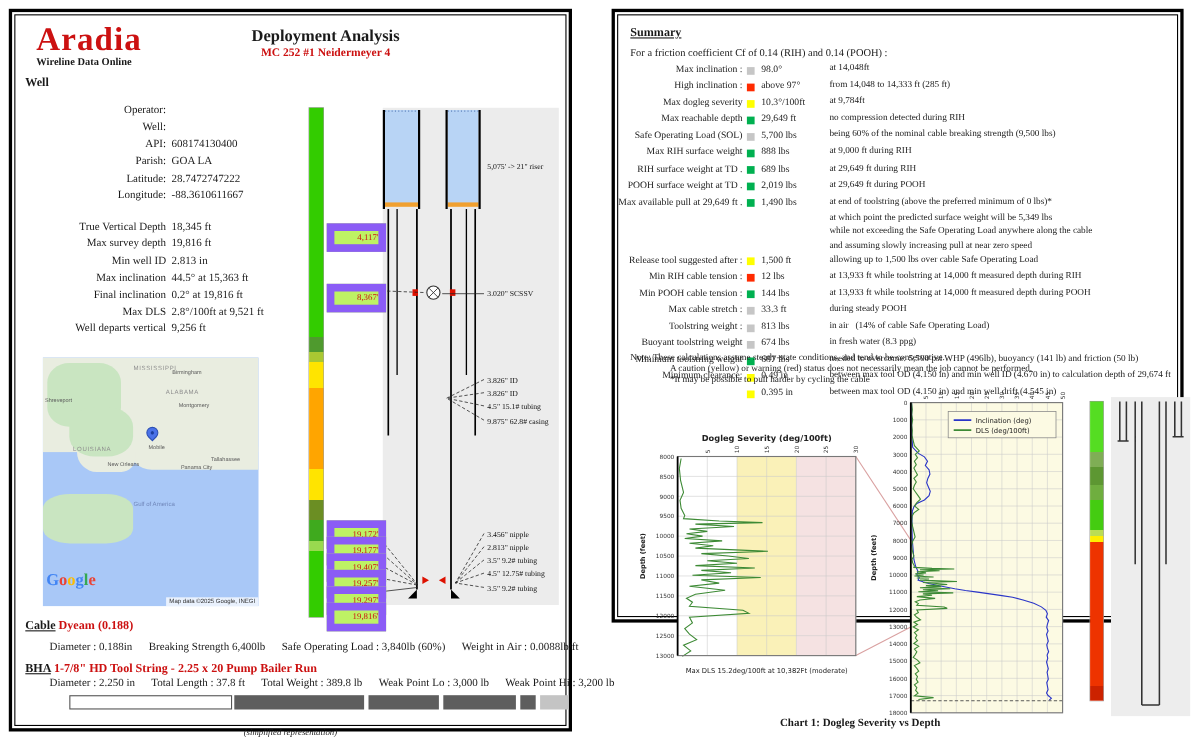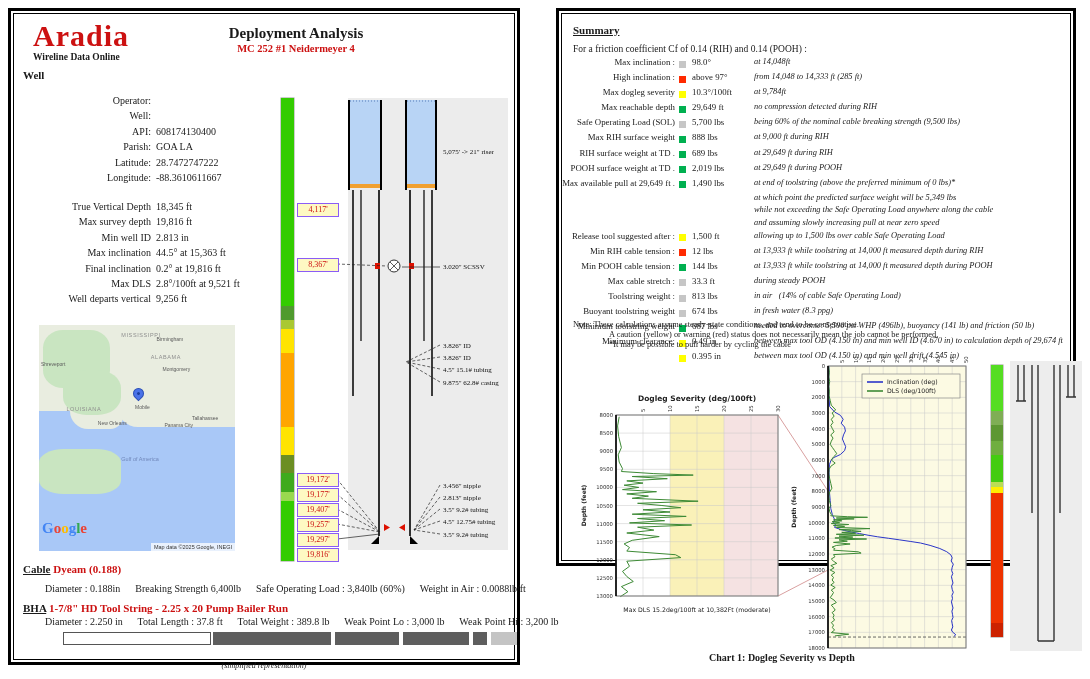--- a/index.html
+++ b/index.html
@@ -24,34 +24,34 @@
   #map{left:28px;top:314px;width:196px;height:226px;overflow:hidden;}
   .map-label{position:absolute;white-space:nowrap;}
   .state{font-family:"Liberation Sans",sans-serif;font-size:5.5px;color:#8e8e8e;letter-spacing:.6px;}
   .city{font-family:"Liberation Sans",sans-serif;font-size:5px;color:#5a5a5a;}
   .water-label{font-family:"Liberation Sans",sans-serif;font-size:5.5px;color:#7188bb;}
   .gwm{position:absolute;left:3px;bottom:14px;font-family:Liberation Serif, serif;font-size:15px;font-weight:bold;}
   .attr{position:absolute;right:0;bottom:0;font-family:"Liberation Sans",sans-serif;font-size:5.5px;color:#333;background:rgba(255,255,255,.75);padding:1px 3px;}
   .pin{position:absolute;width:9px;height:9px;background:#4a72e8;border:1px solid #2d50b5;border-radius:50% 50% 50% 0;transform:rotate(-45deg);}
   .pin-dot{position:absolute;left:3px;top:3px;width:3px;height:3px;border-radius:50%;background:#1d3f9e;}
   .sevbar{box-shadow:0 0 0 .5px #999;}
-  .depth-box{position:absolute;width:40px;height:12px;border:1px solid #8b5cf6;background:#fef9c3;color:#cc1111;font-size:8px;line-height:11px;text-align:center;}
+  .depth-box{position:absolute;width:40px;height:12px;border:7px solid #8b5cf6;background:#bef264;color:#cc1111;font-size:8px;line-height:11px;text-align:right;}
   .spec-line{font-size:10px;white-space:pre;}
   .ts-caption{left:0;width:100%;text-align:center;font-size:8px;}
   .ts-seg{position:absolute;top:0;height:13px;box-sizing:border-box;}
   
   .sum-h{left:14px;top:13px;font-size:11px;font-weight:bold;}
   .intro{left:14px;top:33px;font-size:9.5px;}
   #summary-rows{left:2px;top:45px;right:4px;}
   .srow{display:grid;grid-template-columns:118px 13px 62px 1fr;line-height:12.6px;font-size:8.8px;}
   .sc1{text-align:right;padding-right:4px;white-space:nowrap;}
   .sc2{padding-top:2.5px;}
   .chip{display:inline-block;width:7px;height:7px;}
   .sc3{white-space:nowrap;}
-  .sc4{white-space:pre;font-size:8.4px;overflow:hidden;font-style:italic;}
+  .sc4{white-space:pre;font-size:8.4px;overflow:hidden;}
   #notes{left:14px;top:309px;font-size:8.4px;line-height:10px;}
   .note-line.ind{padding-left:36px;}
   .chart1-caption{left:150px;top:641px;font-size:10px;font-weight:bold;}
   svg text{font-family:"DejaVu Sans",sans-serif;}
   .schem-label{font-family:"Liberation Serif",serif;}
 </style>
 </head>
 <body>
 
 <div class="page" id="page1">

